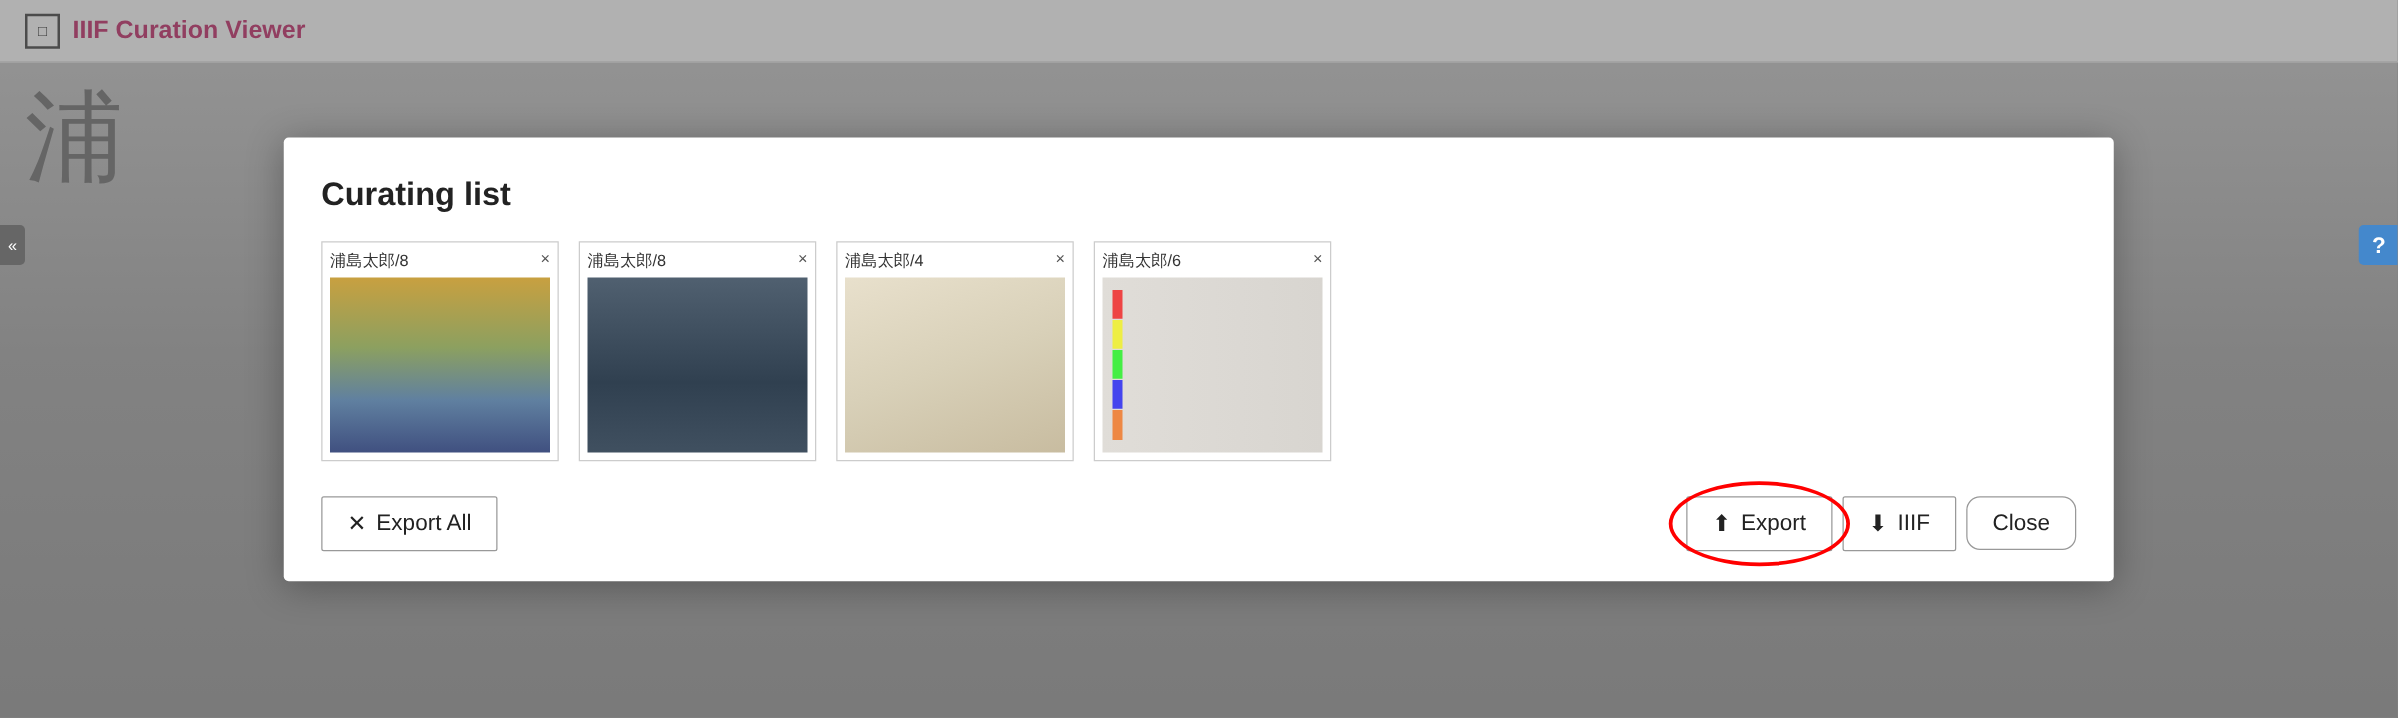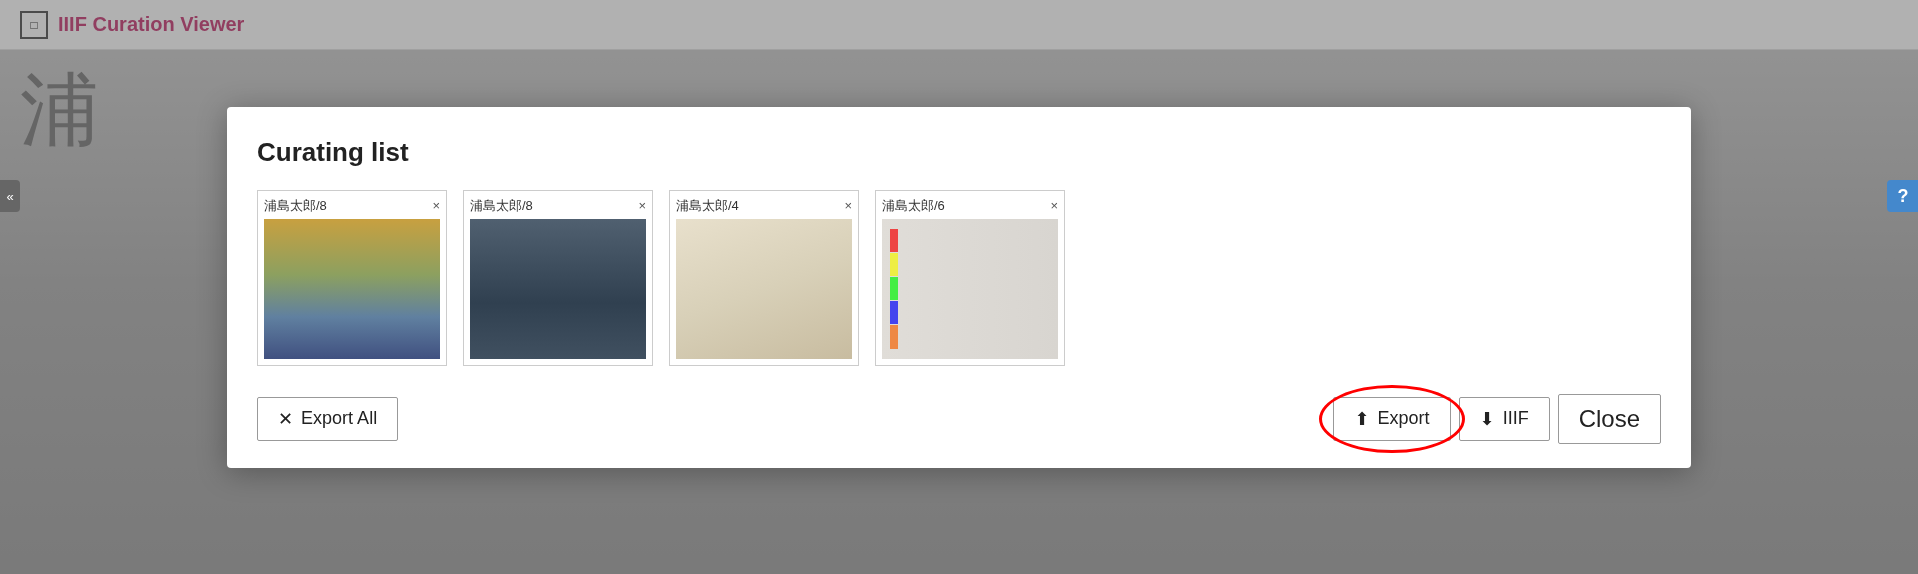--- a/index.html
+++ b/index.html
@@ -126,21 +126,20 @@
     .thumbnail-card {
       width: 190px;
       border: 1px solid #ccc;
       background: #fff;
       padding: 6px 6px 6px 6px;
       position: relative;
     }
 
     .thumbnail-label-row {
       display: flex;
-      align-items: center;
       justify-content: space-between;
       margin-bottom: 4px;
     }
 
     .thumbnail-label {
       font-size: 13px;
       color: #333;
     }
 
     .thumbnail-close {
@@ -204,21 +203,22 @@
 
     .btn-export {
       font-size: 18px;
     }
 
     .btn-json {
       font-size: 18px;
     }
 
     .btn-close {
-      font-size: 24px;
+      font-size: 18px;
+      border-radius: 11px;
     }
 
     .right-buttons {
       display: flex;
       gap: 8px;
       align-items: center;
     }
 
     
     .export-highlight {

